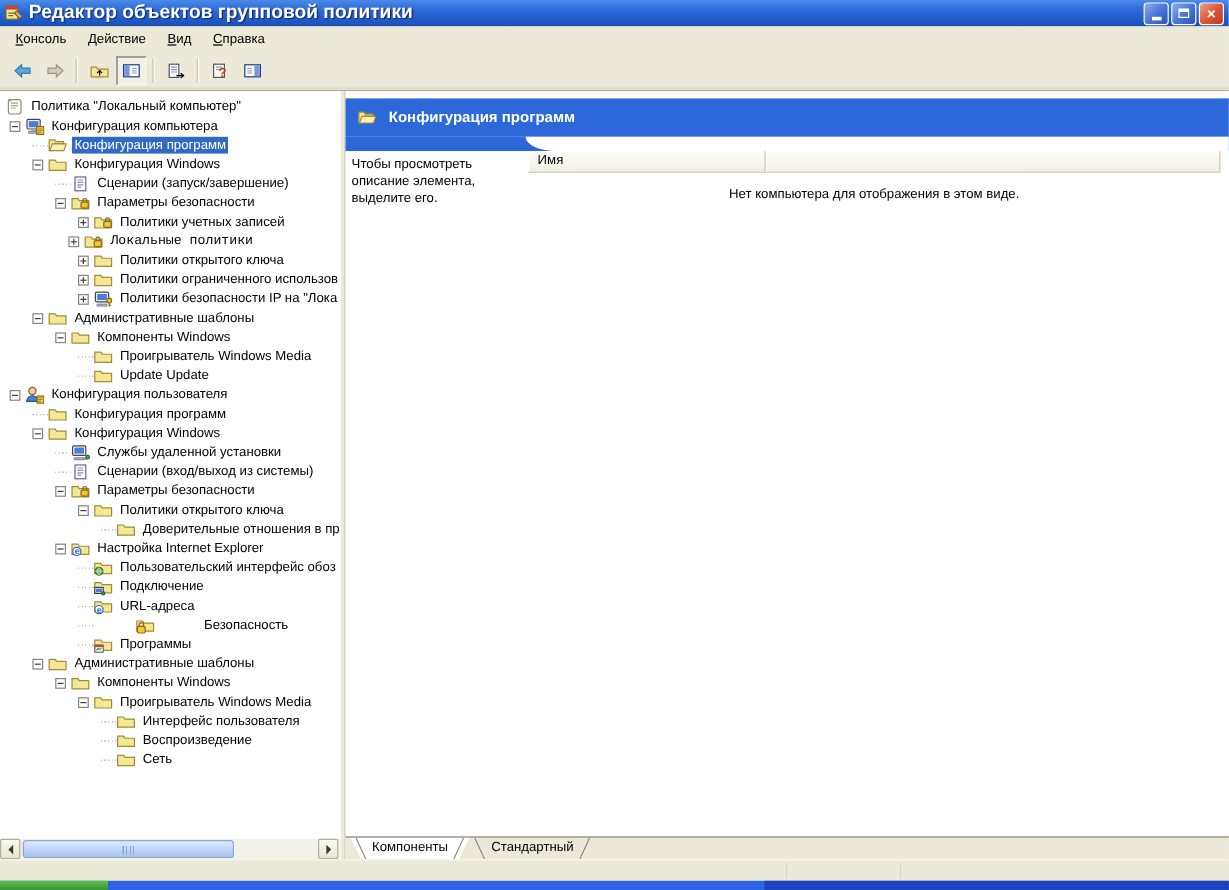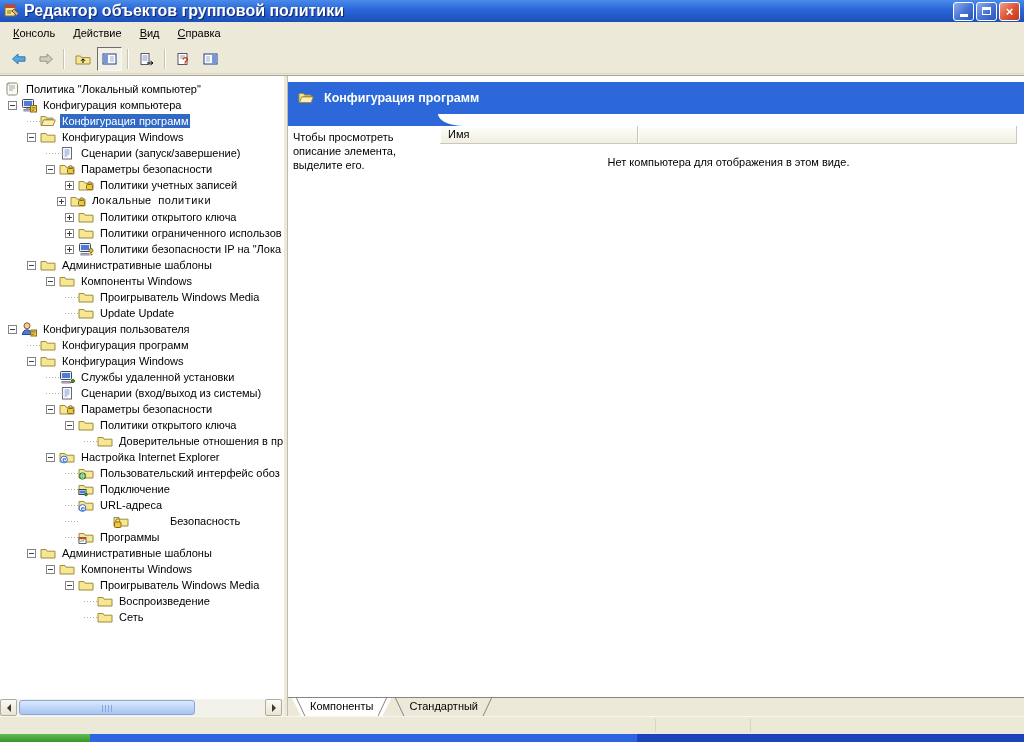--- a/index.html
+++ b/index.html
@@ -515,20 +515,29 @@
           <span class="tlabel">Компоненты Windows</span>
         </div>
         <div class="trow" style="padding-left: 65px;">
           <span class="exp"></span>
           <span class="ticon">
             <svg width="16" height="16" viewBox="0 0 16 16">
               <path d="M1 4.5h5l1.1 1.7H15V13H1z" fill="#F6E792" stroke="#A18A3E"></path>
             </svg>
           </span>
           <span class="tlabel">Проигрыватель Windows Media</span>
+        </div>
+        <div class="trow" style="padding-left: 84px;">
+          <span class="exp-sp"></span>
+          <span class="ticon">
+            <svg width="16" height="16" viewBox="0 0 16 16">
+              <path d="M1 4.5h5l1.1 1.7H15V13H1z" fill="#F6E792" stroke="#A18A3E"></path>
+            </svg>
+          </span>
+          <span class="tlabel">Интерфейс пользователя</span>
         </div>
         <div class="trow" style="padding-left: 84px;">
           <span class="exp-sp"></span>
           <span class="ticon">
             <svg width="16" height="16" viewBox="0 0 16 16">
               <path d="M1 4.5h5l1.1 1.7H15V13H1z" fill="#F6E792" stroke="#A18A3E"></path>
             </svg>
           </span>
           <span class="tlabel">Воспроизведение</span>
         </div>

